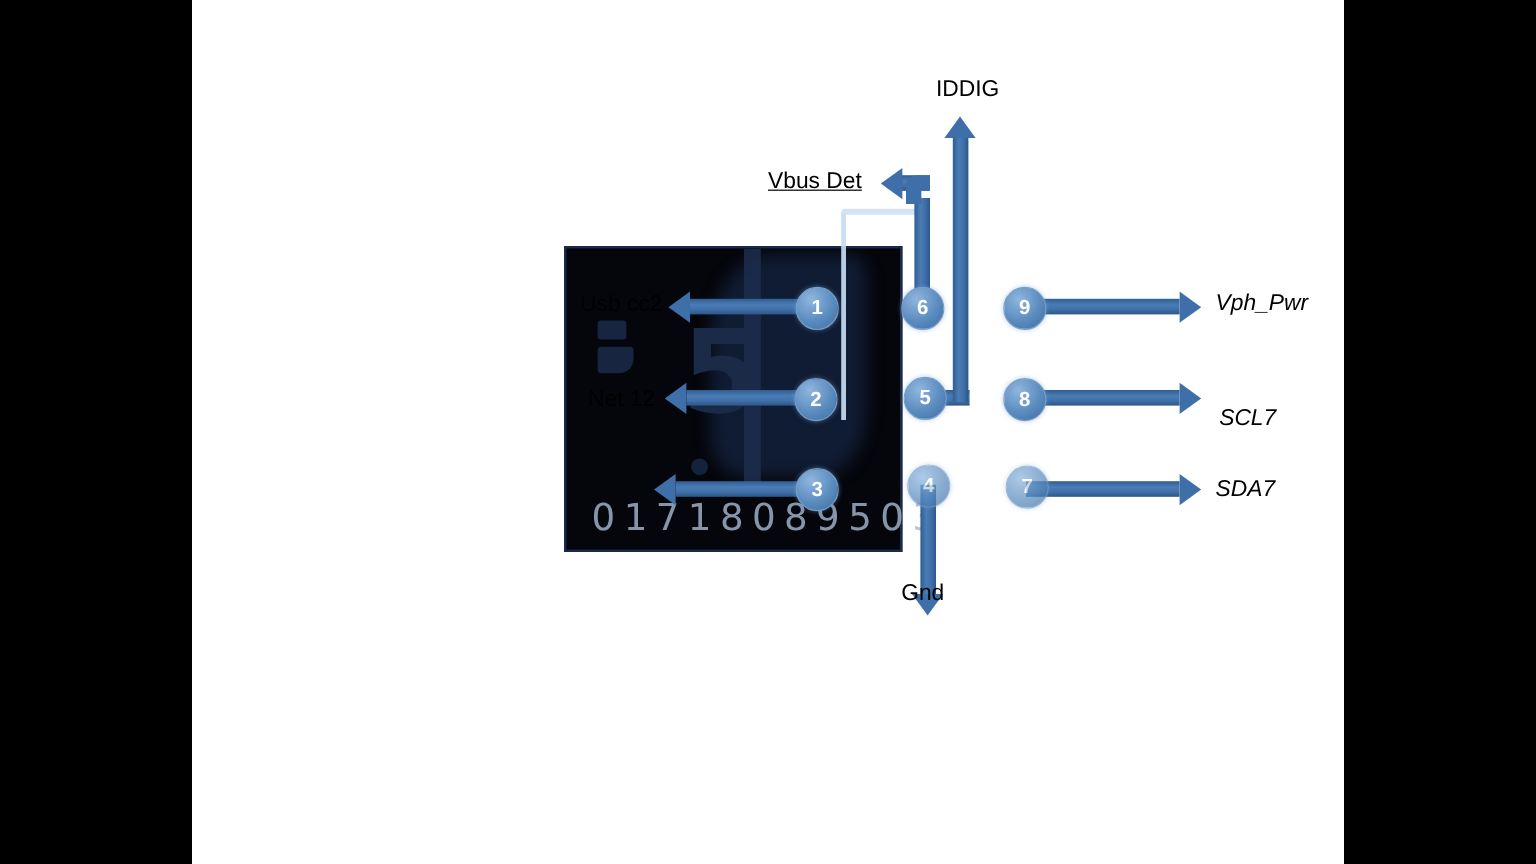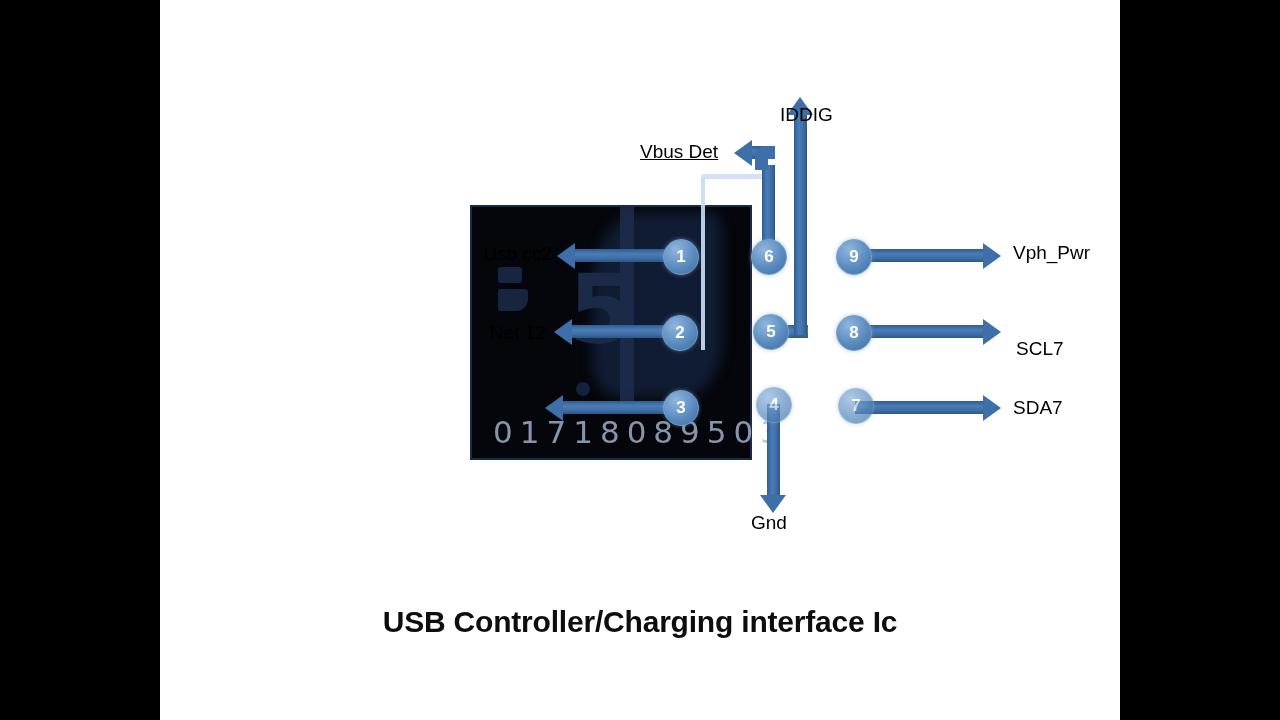--- a/index.html
+++ b/index.html
@@ -64,21 +64,21 @@
     font-family:"Liberation Sans",sans-serif;
     box-shadow:0 0 4px rgba(120,160,210,.55);
   }
   .pin.faded{opacity:.72;}
 
   
   .lbl{
     position:absolute;color:#000000;font-size:19px;
     font-family:"Liberation Sans",sans-serif;white-space:nowrap;
   }
-  .lbl.r{text-align:left;}
+  .lbl.r{text-align:left;font-style:italic;}
   .lbl.l{text-align:right;}
 
   
   #wm{
     position:absolute;left:0;top:408px;width:960px;text-align:center;
     pointer-events:none;
   }
   #wm-name{
     font-family:"DejaVu Sans",sans-serif;font-weight:bold;
     font-size:44px;letter-spacing:2px;color:#93a9c6;opacity:.85;
@@ -138,41 +138,40 @@
     <div class="shaft" style="left:693px;top:325px;width:130px;height:13px;"></div>
     <div class="head right" style="left:823px;top:319px;"></div>
     <div class="lbl r" style="left:856px;top:322px;margin-top:16px;">SCL7</div>
 
     <div class="shaft" style="left:695px;top:401px;width:128px;height:13px;"></div>
     <div class="head right" style="left:823px;top:395px;"></div>
     <div class="lbl r" style="left:853px;top:397px;">SDA7</div>
 
     <div class="shaft v" style="left:607px;top:404px;width:13px;height:93px;"></div>
     <div class="head down" style="left:600px;top:495px;"></div>
-    <div class="lbl" style="left:591px;top:512px;text-align:center;">Gnd</div>
+    <div class="lbl" style="left:591px;top:484px;text-align:center;">Gnd</div>
 
     <div class="shaft" style="left:610px;top:325px;width:38px;height:13px;"></div>
     <div class="shaft v" style="left:634px;top:113px;width:13px;height:222px;"></div>
     <div class="head up" style="left:627px;top:97px;"></div>
-    <div class="lbl" style="left:620px;top:64px;margin-top:40px;">IDDIG</div>
+    <div class="lbl" style="left:620px;top:64px;">IDDIG</div>
 
     <div class="shaft v" style="left:602px;top:165px;width:13px;height:94px;"></div>
     <div class="shaft" style="left:588px;top:146px;width:27px;height:13px;"></div>
     <div style="position:absolute;left:595px;top:146px;width:20px;height:24px;
                 border-top:13px solid #3f6fa8;border-left:13px solid #3f6fa8;
                 border-radius:10px 0 0 0;box-sizing:border-box;"></div>
     <div class="head left" style="left:574px;top:140px;"></div>
     <div class="lbl" style="left:480px;top:141px;text-decoration:underline;">Vbus Det</div>
 
     <div class="pin" style="left:503px;top:239px;">1</div>
     <div class="pin" style="left:502px;top:315px;">2</div>
     <div class="pin" style="left:503px;top:390px;">3</div>
     <div class="pin faded" style="left:596px;top:387px;">4</div>
     <div class="pin" style="left:593px;top:314px;">5</div>
     <div class="pin" style="left:591px;top:239px;">6</div>
     <div class="pin faded" style="left:678px;top:388px;">7</div>
     <div class="pin" style="left:676px;top:315px;">8</div>
     <div class="pin" style="left:676px;top:239px;">9</div>
 
-    <div id="caption">USB Controller/Charging interface Ic</div>
 
   </div>
 </div>
 
 </body></html>

